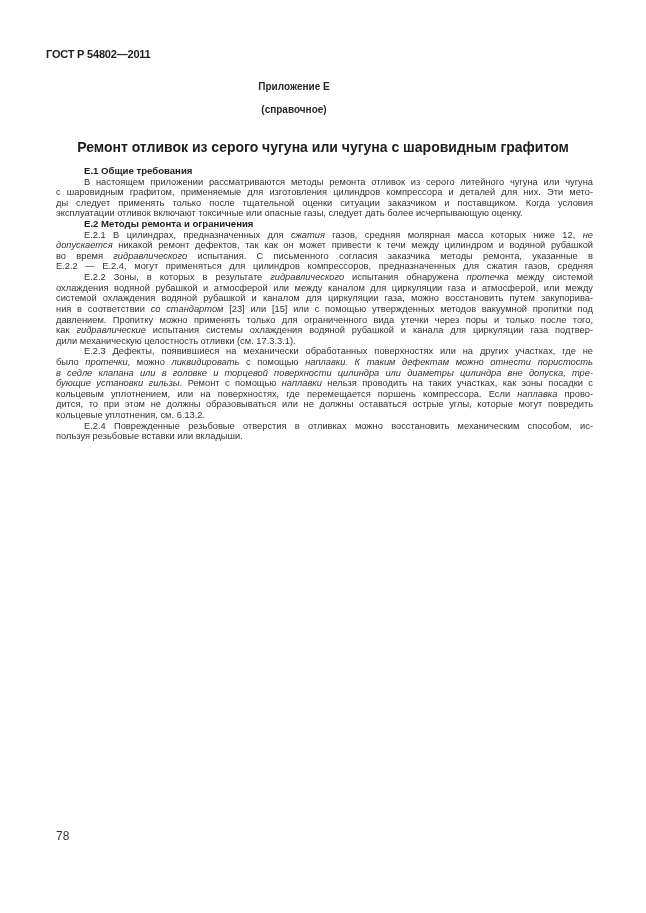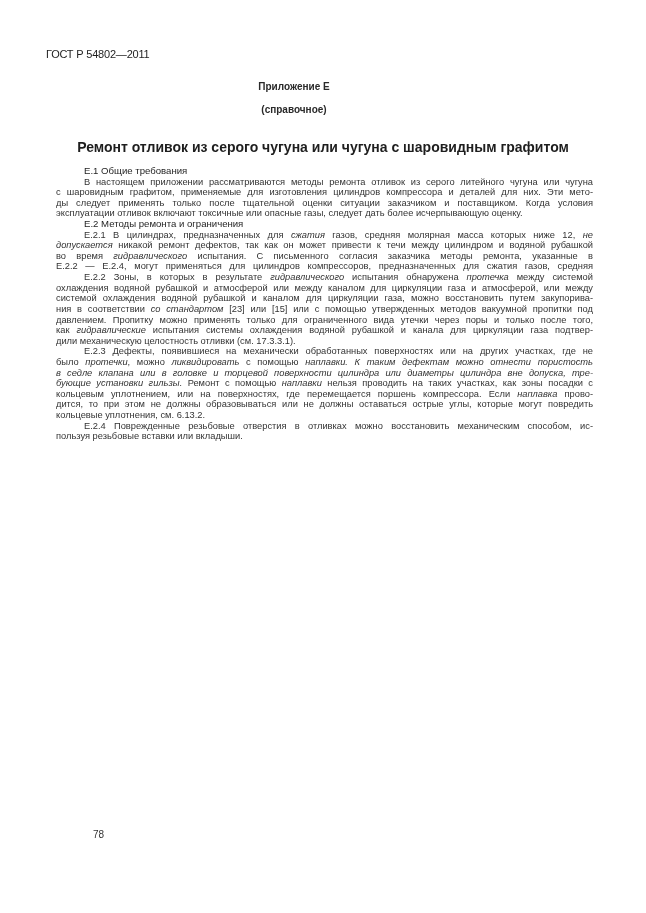--- a/index.html
+++ b/index.html
@@ -1,29 +1,29 @@
 <!DOCTYPE html>
 <html><head>
 <meta charset="utf-8">
 <style>
   html, body { margin: 0; padding: 0; background: #ffffff; }
   body { width: 646px; height: 913px; position: relative; overflow: hidden;
          font-family: "Liberation Sans", sans-serif; color: #2a2a2a; }
-  .hdr { position: absolute; left: 46px; top: 48px; font-size: 11px; font-weight: normal; color: #1e1e1e; letter-spacing: -0.2px; }
+  .hdr { position: absolute; left: 46px; top: 48px; font-size: 11px; font-weight: bold; color: #1e1e1e; letter-spacing: -0.2px; }
   .annex { position: absolute; left: 0; width: 588px; text-align: center; font-size: 10px; color: #2a2a2a; }
   .annex.t1 { top: 81px; font-weight: bold; }
   .annex.t2 { top: 104px; font-weight: bold; }
   .title { position: absolute; left: 0; width: 646px; top: 139px; text-align: center; font-size: 14px; font-weight: bold; color: #1e1e1e; }
   .body { position: absolute; left: 56px; width: 537px; top: 166px; font-size: 9.3px; line-height: 10.62px; color: #333; }
   .ln { display: block; text-align: justify; text-align-last: justify; white-space: nowrap; height: 10.62px; overflow: visible; }
   .ln.last { text-align-last: left; }
   .ln.ind { padding-left: 28px; }
-  .sec { font-weight: normal; font-size: 9.6px; color: #1e1e1e; padding-left: 28px; display: block; height: 10.62px; }
+  .sec { font-weight: bold; font-size: 9.6px; color: #1e1e1e; padding-left: 28px; display: block; height: 10.62px; }
   i { font-style: italic; }
-  .pno { position: absolute; left: 56px; top: 829px; font-size: 10px; color: #333; margin-left: 37px; }
+  .pno { position: absolute; left: 56px; top: 829px; font-size: 12px; color: #333; }
 </style>
 </head>
 <body>
 
 <div class="hdr">ГОСТ Р 54802—2011</div>
 
 <div class="annex t1">Приложение Е</div>
 <div class="annex t2">(справочное)</div>
 
 <div class="title">Ремонт отливок из серого чугуна или чугуна с шаровидным графитом</div>

